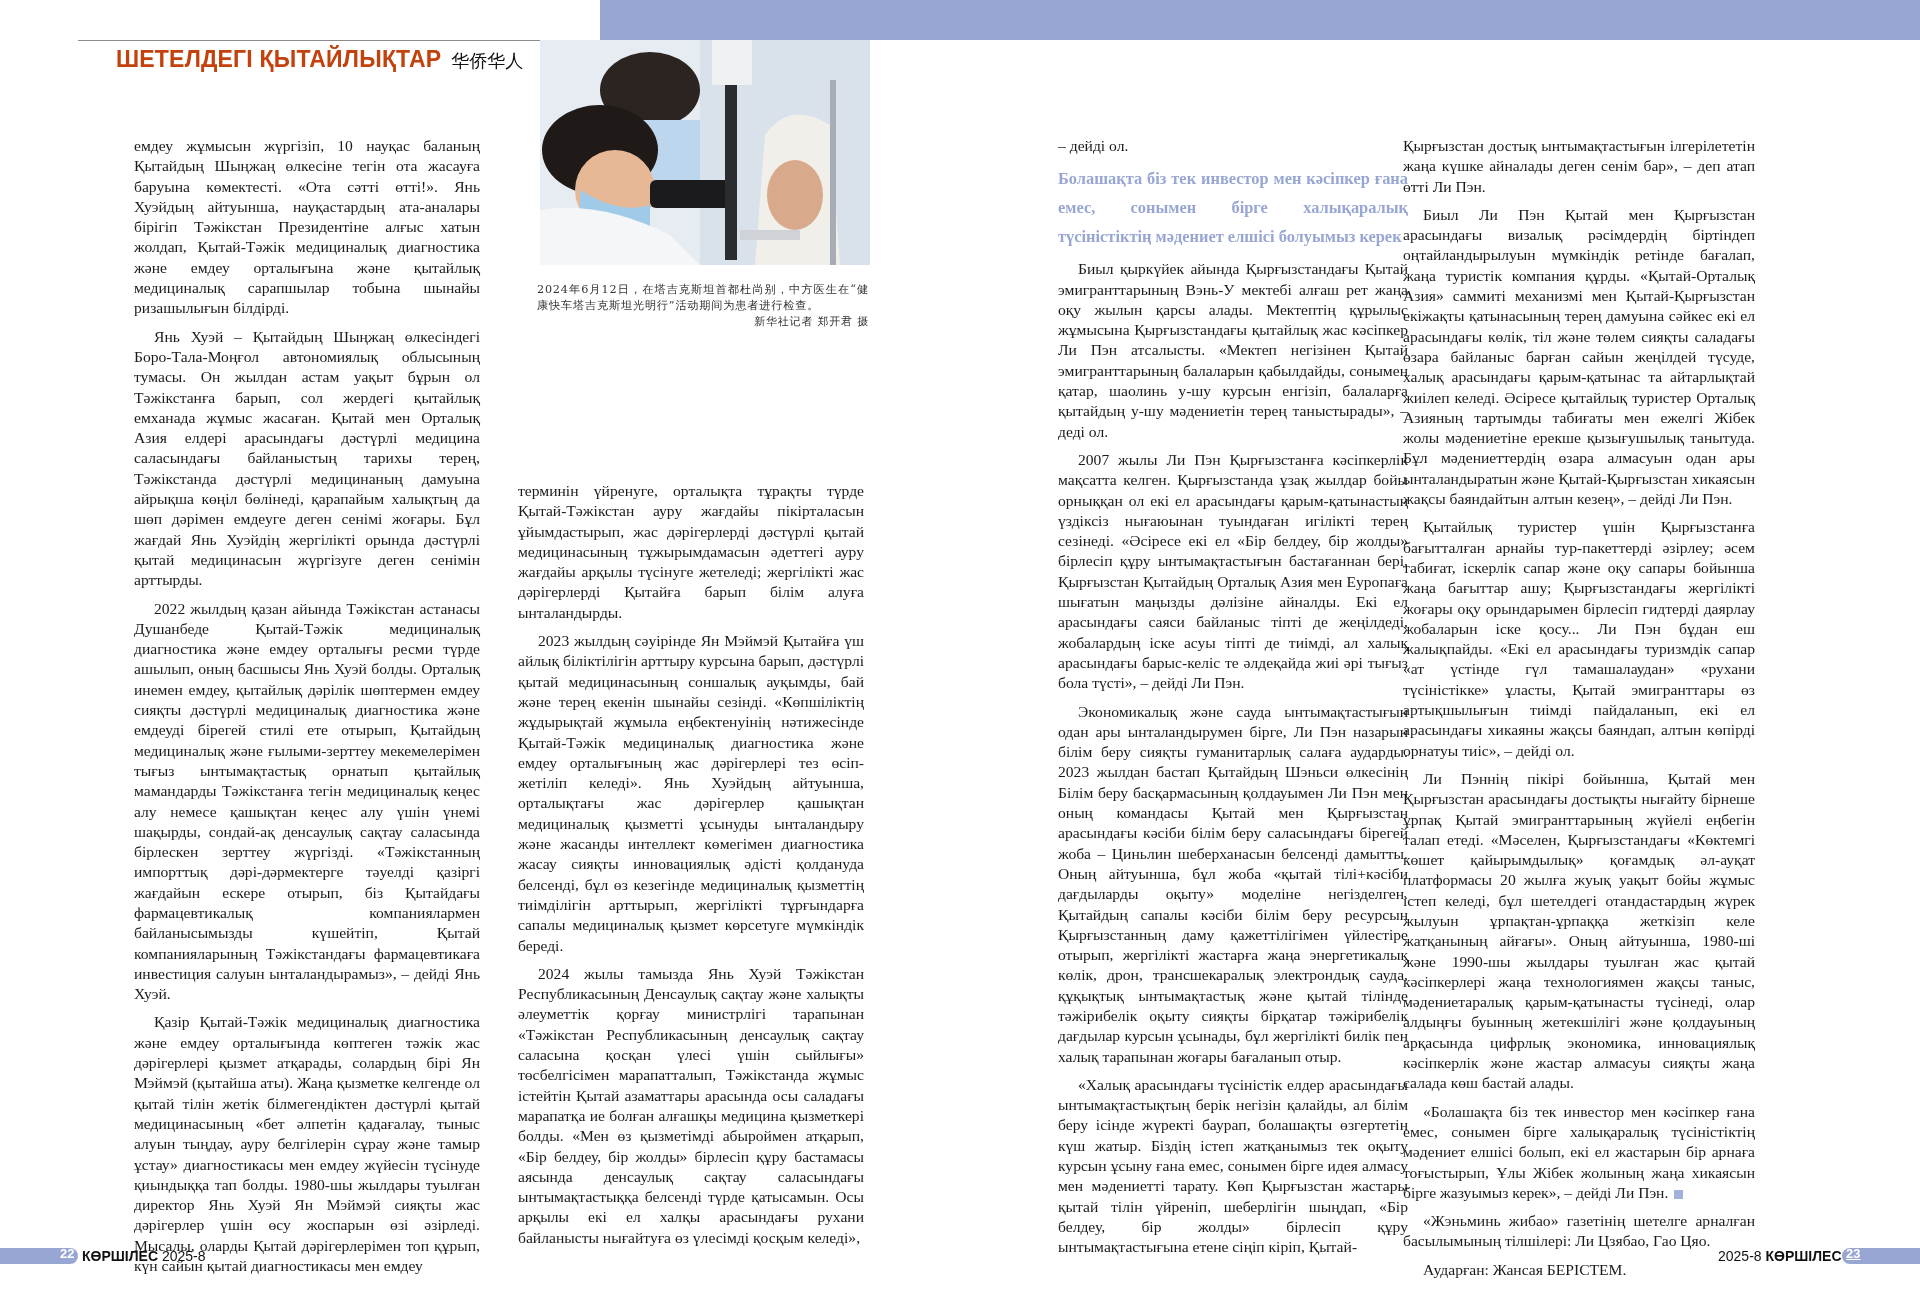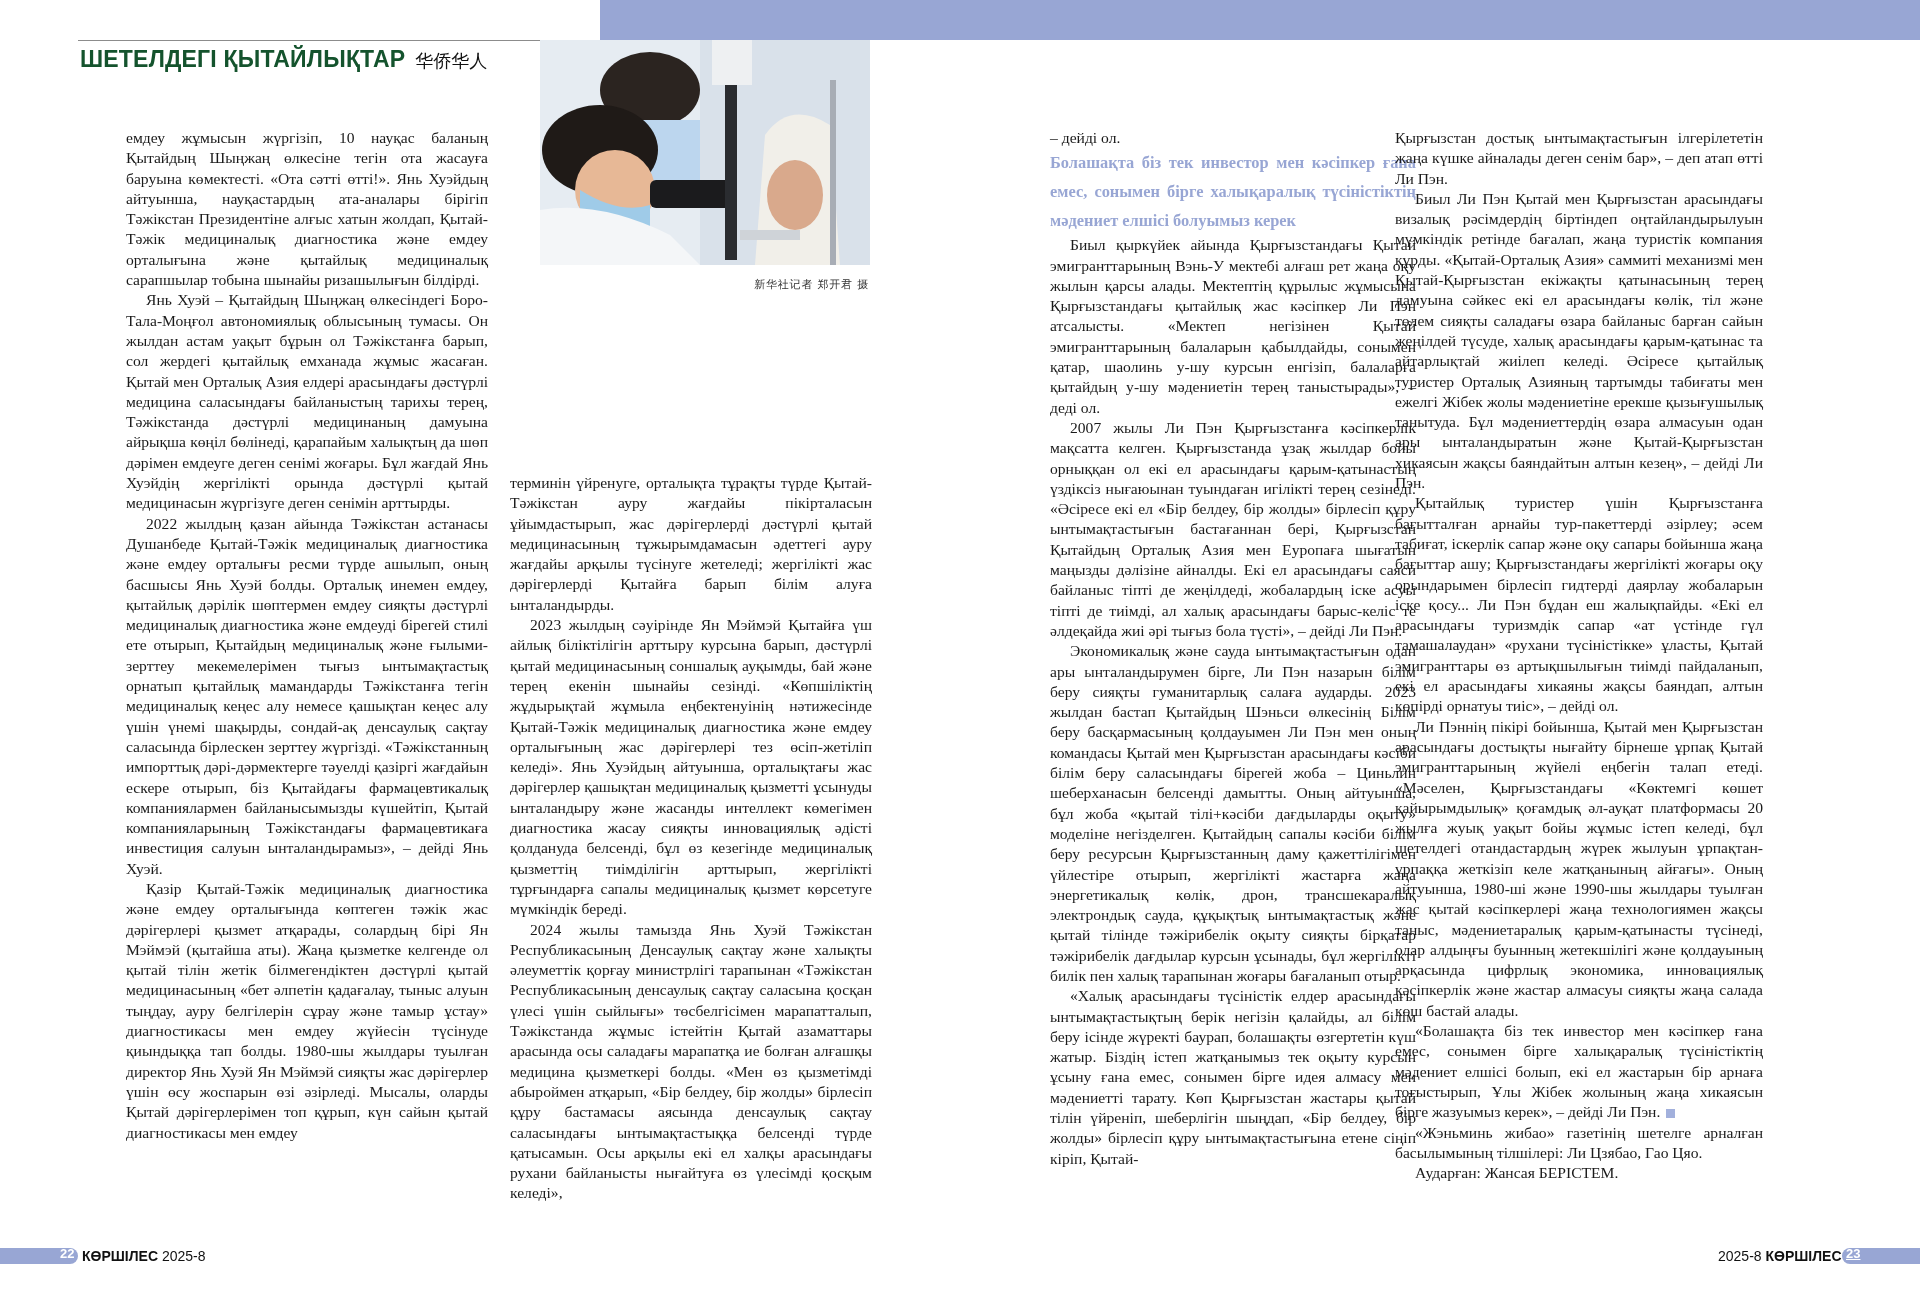--- a/index.html
+++ b/index.html
@@ -15,21 +15,21 @@
   .topline {
     position: absolute; left: 78px; top: 40px; width: 522px; height: 1px;
     background: #8c8c8c;
   }
   .section-title {
     position: absolute; left: 80px; top: 46px; height: 30px;
     display: flex; align-items: baseline; gap: 10px;
     font-family: "Liberation Sans", "DejaVu Sans", sans-serif;
   }
   .section-title .kz {
-    font-size: 23px; font-weight: bold; color: #14532d; letter-spacing: 0.2px;
+    font-size: 23px; font-weight: bold; color: #c2410c; letter-spacing: 0.2px; margin-left: 36px;
   }
   .section-title .zh {
     font-size: 18px; color: #111;
     font-family: "DejaVu Sans", sans-serif;
   }
   .photo {
     position: absolute; left: 540px; top: 40px; width: 330px; height: 225px;
     overflow: hidden; background: #dfe6ee;
   }
   .caption {
@@ -42,21 +42,21 @@
     line-height: 16px; color: #333; letter-spacing: 0.8px;
   }
   .caption .credit {
     text-align: right; font-family: "DejaVu Serif", serif; font-size: 11px;
     color: #333; letter-spacing: 0.8px;
   }
   .col {
     position: absolute; font-size: 15.6px; line-height: 20.3px;
     text-align: justify; color: #1a1a1a;
   }
-  .col p { margin: 0; text-indent: 20px; }
+  .col p { margin: 8px; text-indent: 20px; }
   .col p.noindent { text-indent: 0; }
   .col1 { left: 126px; top: 128px; width: 362px; }
   .col2 { left: 510px; top: 473px; width: 362px; }
   .col3 { left: 1050px; top: 128px; width: 366px; }
   .col4 { left: 1395px; top: 128px; width: 368px; }
   .subhead {
     font-weight: bold; color: #98a6d4; font-size: 16.4px; line-height: 29px;
     margin: 18px 0 22px 0; text-indent: 0 !important; text-align: justify;
   }
   .endmark {
@@ -111,20 +111,21 @@
     <rect x="185" y="40" width="12" height="180" fill="#2a2c30"></rect>
     <rect x="172" y="0" width="40" height="45" fill="#eef0f2"></rect>
     <path d="M225 95 Q250 60 290 85 L300 225 L215 225 Z" fill="#f1efe9"></path>
     <ellipse cx="255" cy="155" rx="28" ry="35" fill="#d9a98c"></ellipse>
     <rect x="290" y="40" width="6" height="185" fill="#a8adb5"></rect>
     <rect x="200" y="190" width="60" height="10" fill="#cfd3d8"></rect>
   </svg>
 </div>
 
 <div class="caption">
+  <div class="zh-cap">2024年6月12日，在塔吉克斯坦首都杜尚别，中方医生在“健康快车塔吉克斯坦光明行”活动期间为患者进行检查。</div>
   <div class="credit">新华社记者 郑开君 摄</div>
 </div>
 
 <div class="col col1">
   <p class="noindent">емдеу жұмысын жүргізіп, 10 науқас баланың Қытайдың Шыңжаң өлкесіне тегін ота жасауға баруына көмектесті. «Ота сәтті өтті!». Янь Хуэйдың айтуынша, науқастардың ата-аналары бірігіп Тәжікстан Президентіне алғыс хатын жолдап, Қытай-Тәжік медициналық диагностика және емдеу орталығына және қытайлық медициналық сарапшылар тобына шынайы ризашылығын білдірді.</p>
   <p>Янь Хуэй – Қытайдың Шыңжаң өлкесіндегі Боро-Тала-Моңғол автономиялық облысының тумасы. Он жылдан астам уақыт бұрын ол Тәжікстанға барып, сол жердегі қытайлық емханада жұмыс жасаған. Қытай мен Орталық Азия елдері арасындағы дәстүрлі медицина саласындағы байланыстың тарихы терең, Тәжікстанда дәстүрлі медицинаның дамуына айрықша көңіл бөлінеді, қарапайым халықтың да шөп дәрімен емдеуге деген сенімі жоғары. Бұл жағдай Янь Хуэйдің жергілікті орында дәстүрлі қытай медицинасын жүргізуге деген сенімін арттырды.</p>
   <p>2022 жылдың қазан айында Тәжікстан астанасы Душанбеде Қытай-Тәжік медициналық диагностика және емдеу орталығы ресми түрде ашылып, оның басшысы Янь Хуэй болды. Орталық инемен емдеу, қытайлық дәрілік шөптермен емдеу сияқты дәстүрлі медициналық диагностика және емдеуді бірегей стилі ете отырып, Қытайдың медициналық және ғылыми-зерттеу мекемелерімен тығыз ынтымақтастық орнатып қытайлық мамандарды Тәжікстанға тегін медициналық кеңес алу немесе қашықтан кеңес алу үшін үнемі шақырды, сондай-ақ денсаулық сақтау саласында бірлескен зерттеу жүргізді. «Тәжікстанның импорттық дәрі-дәрмектерге тәуелді қазіргі жағдайын ескере отырып, біз Қытайдағы фармацевтикалық компаниялармен байланысымызды күшейтіп, Қытай компанияларының Тәжікстандағы фармацевтикаға инвестиция салуын ынталандырамыз», – дейді Янь Хуэй.</p>
   <p>Қазір Қытай-Тәжік медициналық диагностика және емдеу орталығында көптеген тәжік жас дәрігерлері қызмет атқарады, солардың бірі Ян Мэймэй (қытайша аты). Жаңа қызметке келгенде ол қытай тілін жетік білмегендіктен дәстүрлі қытай медицинасының «бет әлпетін қадағалау, тыныс алуын тыңдау, ауру белгілерін сұрау және тамыр ұстау» диагностикасы мен емдеу жүйесін түсінуде қиындыққа тап болды. 1980-шы жылдары туылған директор Янь Хуэй Ян Мэймэй сияқты жас дәрігерлер үшін өсу жоспарын өзі әзірледі. Мысалы, оларды Қытай дәрігерлерімен топ құрып, күн сайын қытай диагностикасы мен емдеу</p>
 </div>
 

